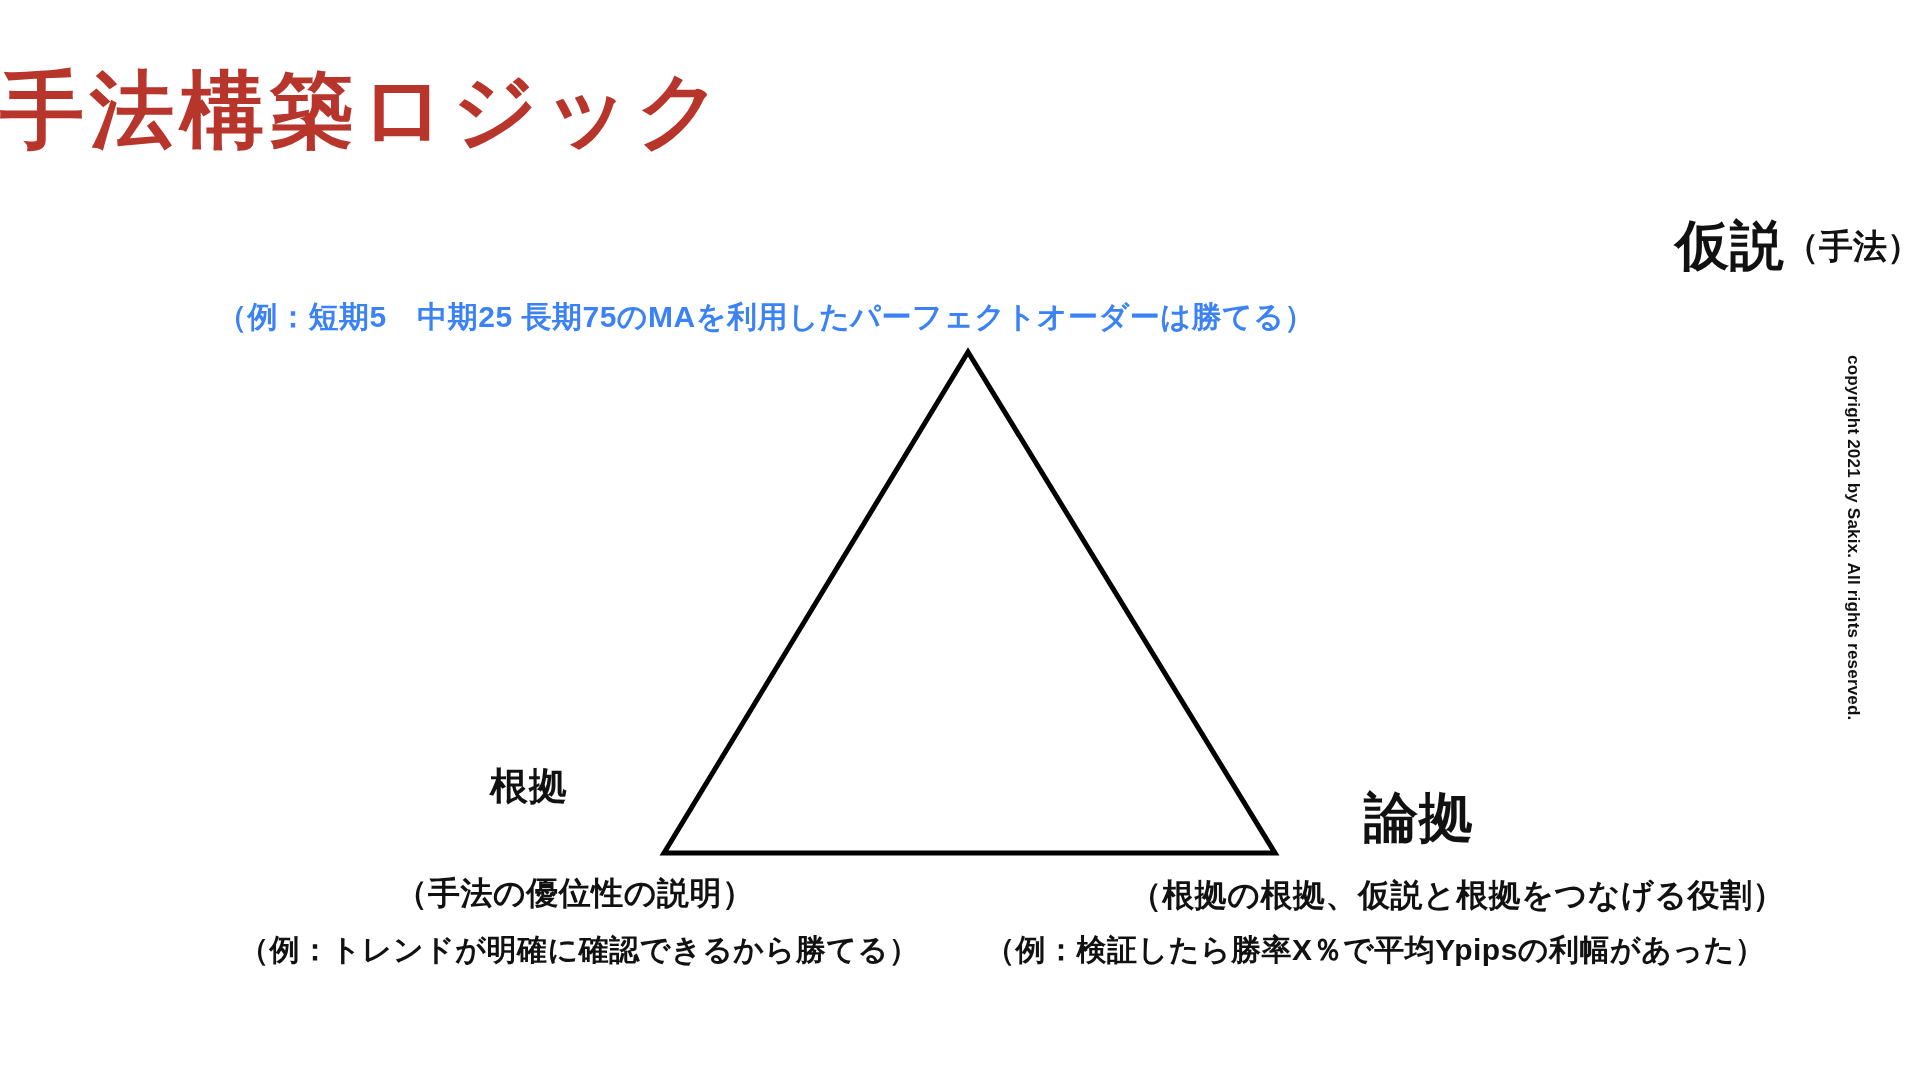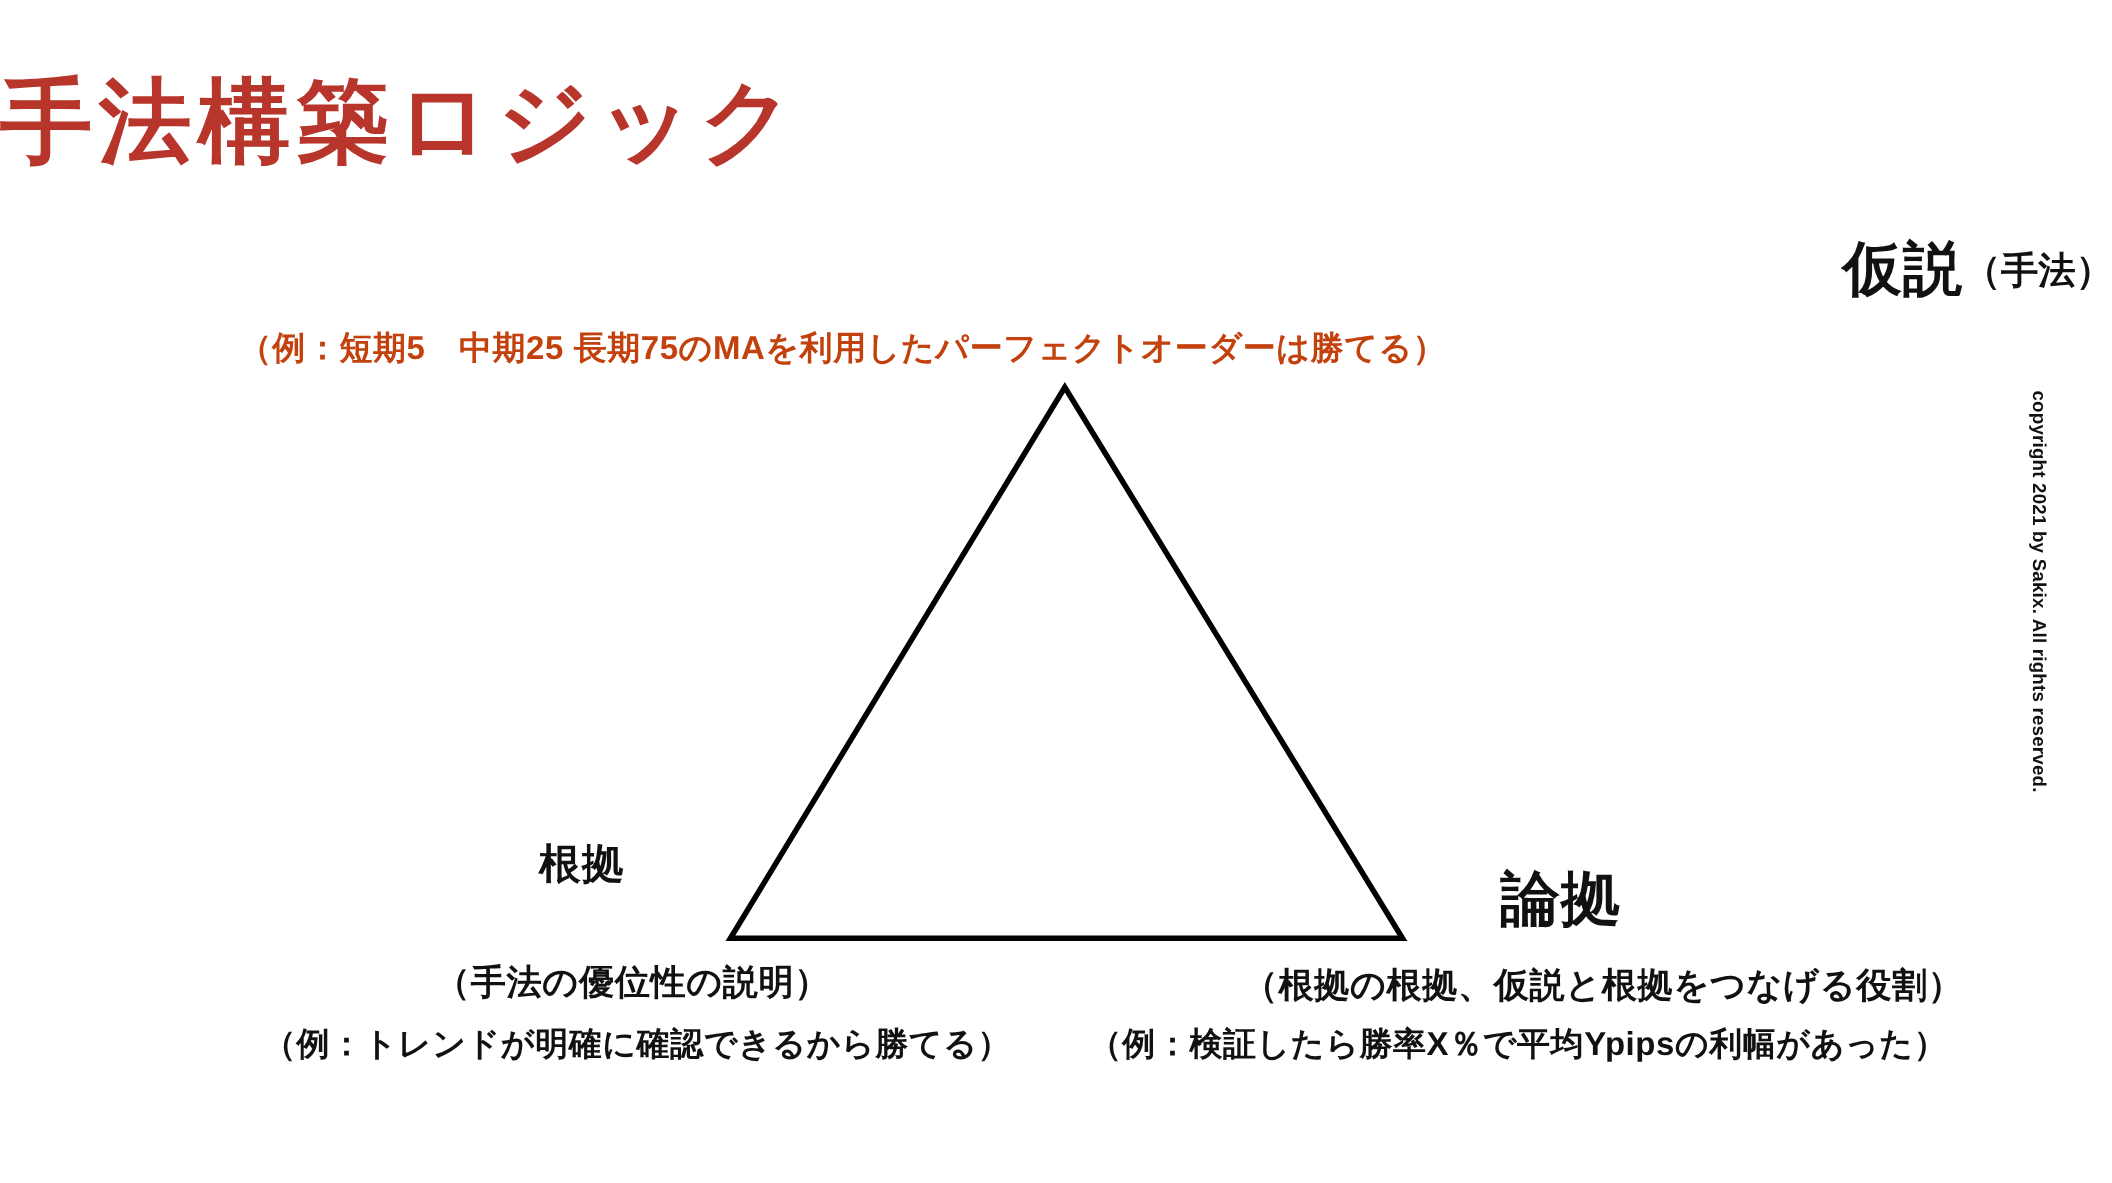--- a/index.html
+++ b/index.html
@@ -59,21 +59,21 @@
     vertical-align: 6px;
   }
   .apex-example {
     position: absolute;
     left: 0;
     top: 300px;
     width: 1532px;
     text-align: center;
     font-size: 30px;
     font-weight: 700;
-    color: #c2410c;
+    color: #3b82f6;
     white-space: nowrap;
     line-height: 1.1;
     letter-spacing: 0.5px;
   }
 
   
   .triangle-svg {
     position: absolute;
     left: 0;
     top: 0;
@@ -145,21 +145,21 @@
     color: #111111;
     white-space: nowrap;
     line-height: 1.1;
     letter-spacing: 0.5px;
   }
   .right-example {
     position: absolute;
     left: 985px;
     top: 933px;
     width: 790px;
-    text-align: center;
+    text-align: left;
     font-size: 30px;
     font-weight: 700;
     color: #111111;
     white-space: nowrap;
     line-height: 1.1;
     letter-spacing: 0.5px;
   }
 
   
   .copyright {

